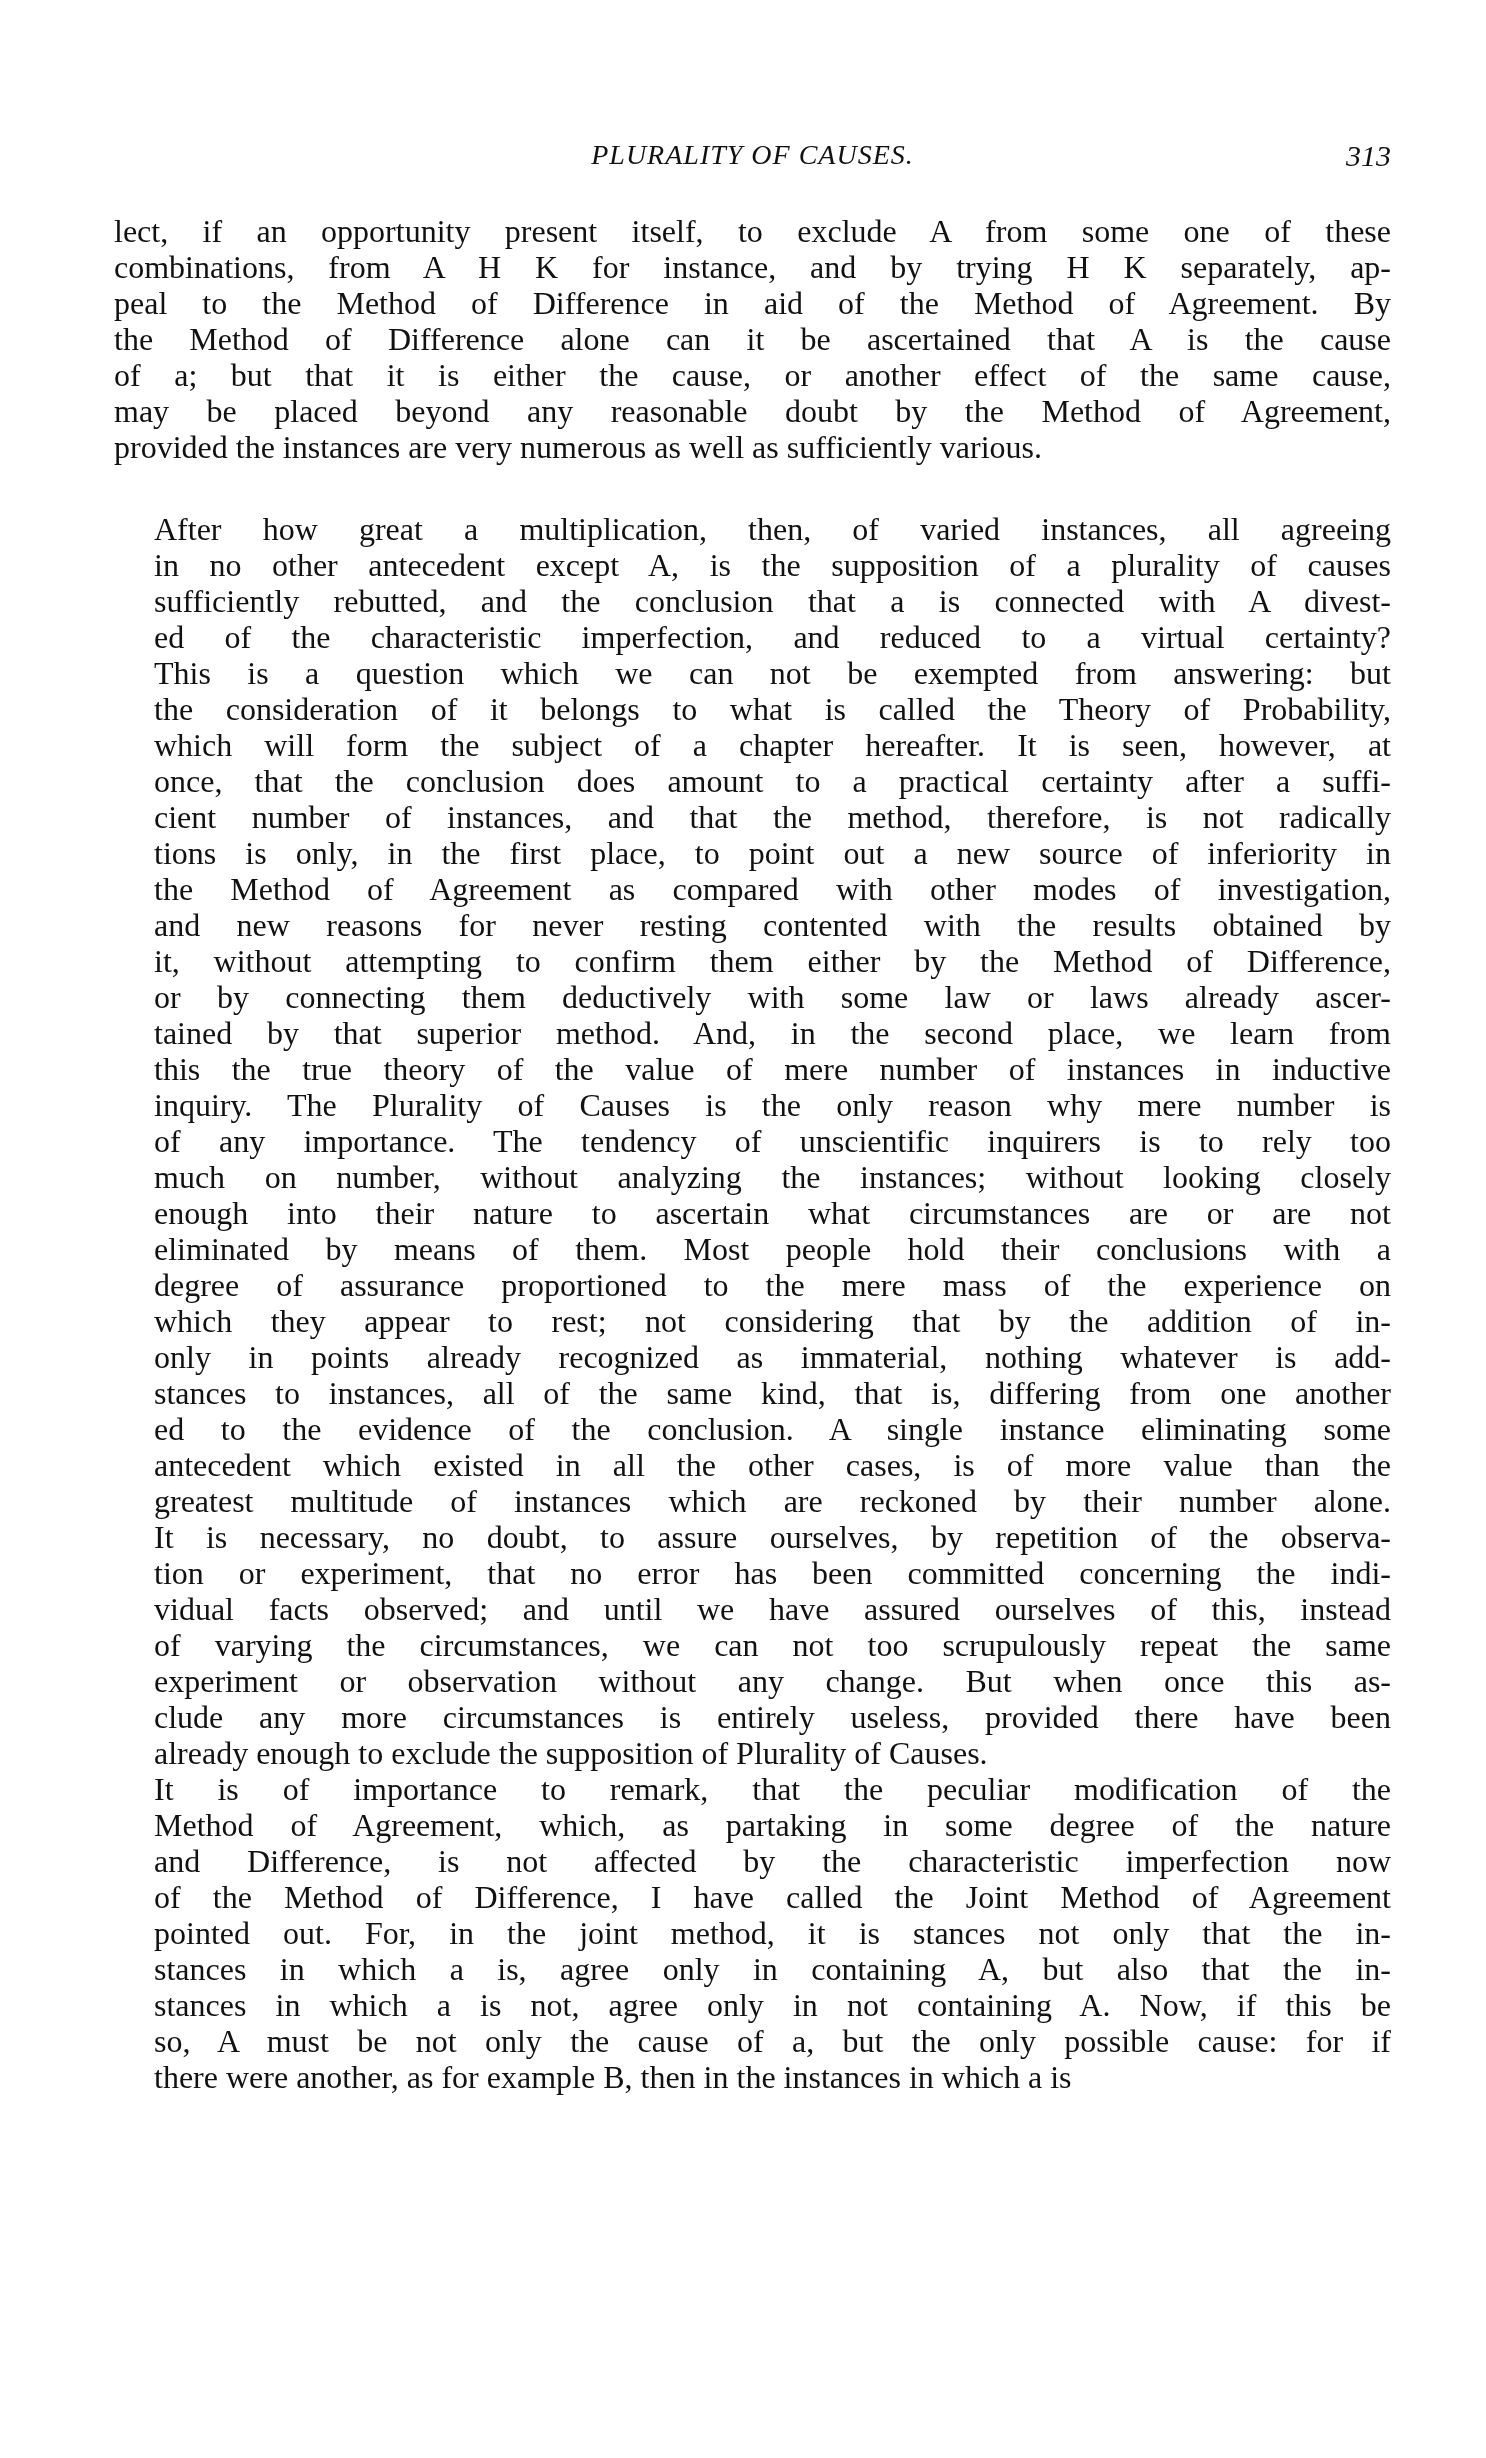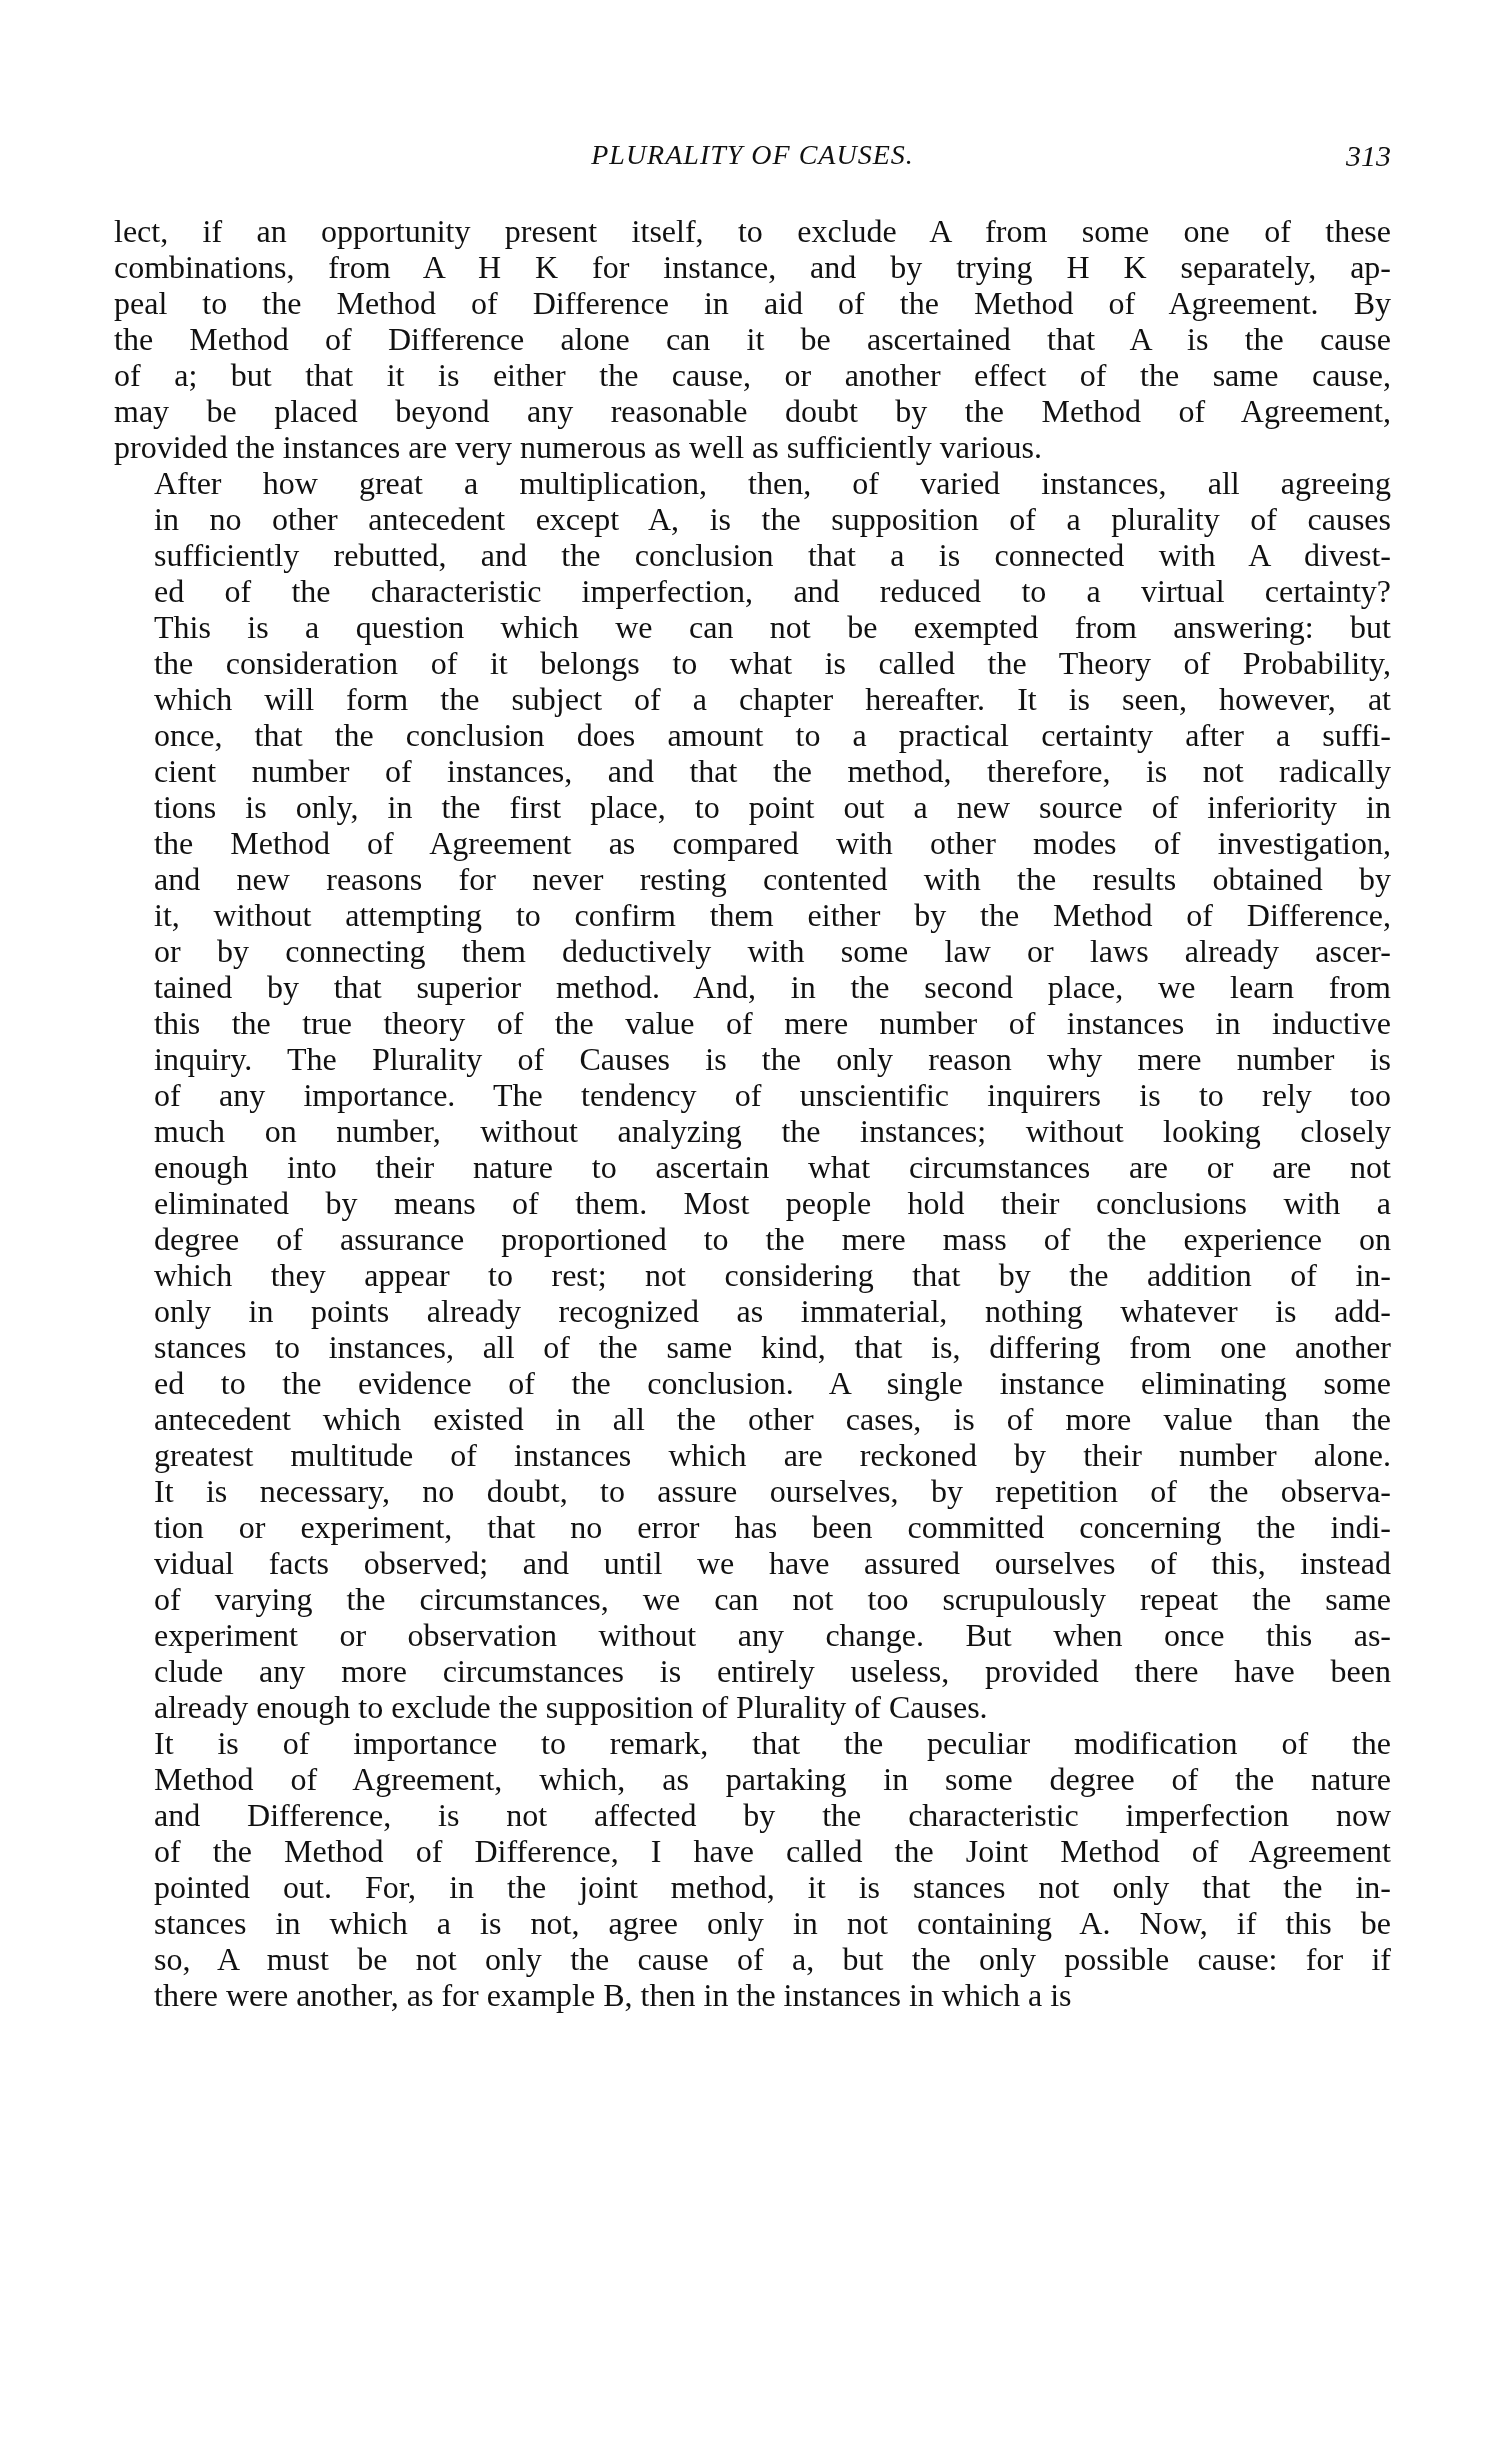--- a/index.html
+++ b/index.html
@@ -26,21 +26,21 @@
       <div class="para">
         <span class="line">lect, if an opportunity present itself, to exclude A from some one of these</span>
         <span class="line">combinations, from A H K for instance, and by trying H K separately, ap-</span>
         <span class="line">peal to the Method of Difference in aid of the Method of Agreement. By</span>
         <span class="line">the Method of Difference alone can it be ascertained that A is the cause</span>
         <span class="line">of a; but that it is either the cause, or another effect of the same cause,</span>
         <span class="line">may be placed beyond any reasonable doubt by the Method of Agreement,</span>
         <span class="line last">provided the instances are very numerous as well as sufficiently various.</span>
       </div>
       <div class="para indent">
-        <span class="line" style="text-indent: 40px;">After how great a multiplication, then, of varied instances, all agreeing</span>
+        <span class="line" style="text-indent: 40px; margin-top: 46px;">After how great a multiplication, then, of varied instances, all agreeing</span>
         <span class="line">in no other antecedent except A, is the supposition of a plurality of causes</span>
         <span class="line">sufficiently rebutted, and the conclusion that a is connected with A divest-</span>
         <span class="line">ed of the characteristic imperfection, and reduced to a virtual certainty?</span>
         <span class="line">This is a question which we can not be exempted from answering: but</span>
         <span class="line">the consideration of it belongs to what is called the Theory of Probability,</span>
         <span class="line">which will form the subject of a chapter hereafter. It is seen, however, at</span>
         <span class="line">once, that the conclusion does amount to a practical certainty after a suffi-</span>
         <span class="line">cient number of instances, and that the method, therefore, is not radically</span>
         <span class="line">tions is only, in the first place, to point out a new source of inferiority in</span>
         <span class="line">the Method of Agreement as compared with other modes of investigation,</span>
@@ -68,19 +68,20 @@
         <span class="line">experiment or observation without any change. But when once this as-</span>
         <span class="line">clude any more circumstances is entirely useless, provided there have been</span>
         <span class="line last">already enough to exclude the supposition of Plurality of Causes.</span>
       </div>
       <div class="para indent">
         <span class="line" style="text-indent: 40px;">It is of importance to remark, that the peculiar modification of the</span>
         <span class="line">Method of Agreement, which, as partaking in some degree of the nature</span>
         <span class="line">and Difference, is not affected by the characteristic imperfection now</span>
         <span class="line">of the Method of Difference, I have called the Joint Method of Agreement</span>
         <span class="line">pointed out. For, in the joint method, it is stances not only that the in-</span>
+        <span class="line">stances in which a is, agree only in containing A, but also that the in-</span>
         <span class="line">stances in which a is not, agree only in not containing A. Now, if this be</span>
         <span class="line">so, A must be not only the cause of a, but the only possible cause: for if</span>
         <span class="line last">there were another, as for example B, then in the instances in which a is</span>
       </div>
     </div>
 </div>
 
 
 </body></html>

